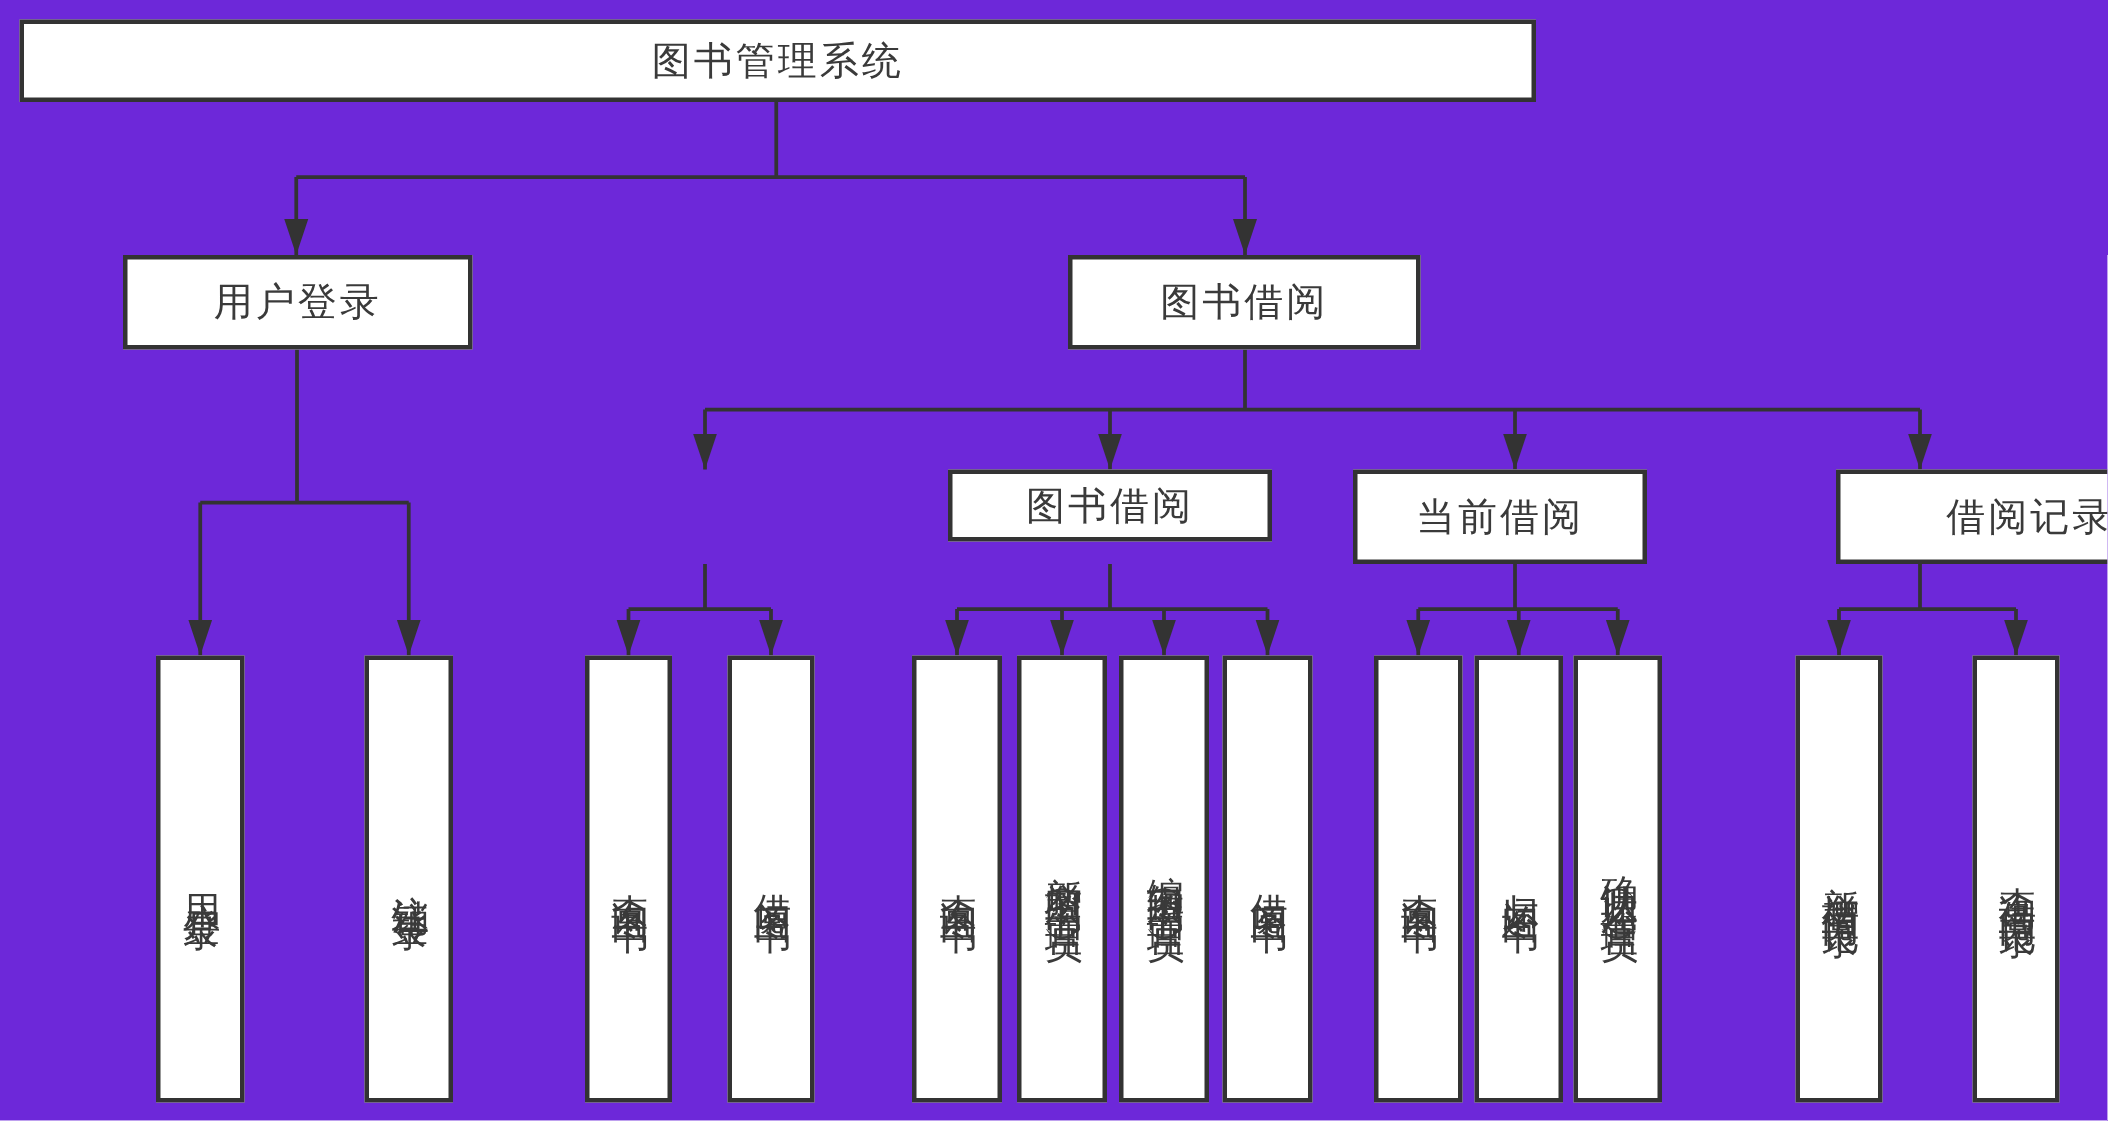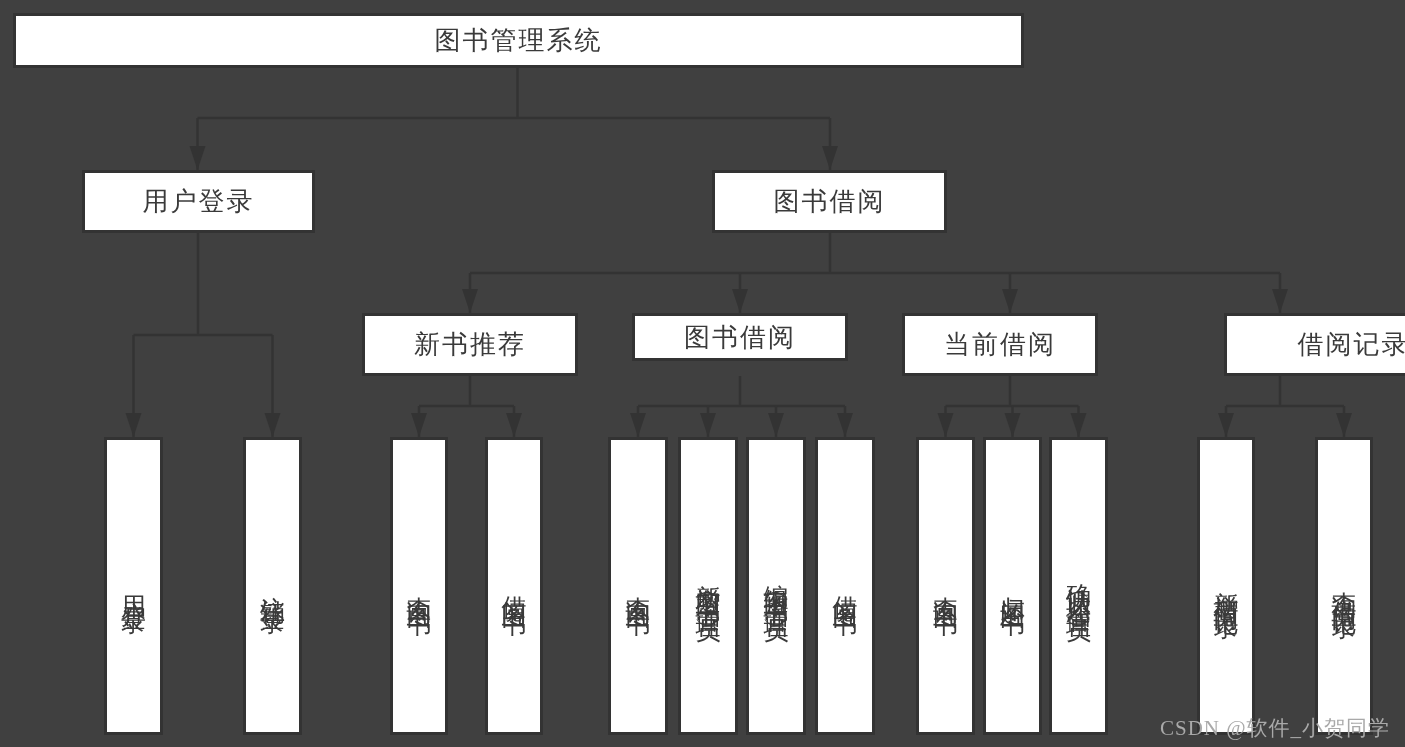--- a/index.html
+++ b/index.html
@@ -1,20 +1,20 @@
 <!DOCTYPE html>
 <html><head>
 <meta charset="utf-8">
 <style>
   html,body { margin:0; padding:0; background:#ffffff; }
   #canvas {
     position:relative;
     width:1405px; height:747px;
-    background:#404040;
-    font-family:Liberation Serif, serif;
+    background:#6d28d9;
+    font-family:Liberation Sans, sans-serif;
     overflow:hidden;
   }
   #connectors { position:absolute; left:0; top:0; z-index:1; }
   .node {
     position:absolute;
     box-sizing:border-box;
     border:3px solid #333333;
     background:#ffffff;
     display:flex;
     align-items:center;
@@ -81,23 +81,20 @@
     <span class="label">图书管理系统</span>
   </div>
 
   <div class="node h" style="left:82px;top:170px;width:233px;height:63px">
     <span class="label">用户登录</span>
   </div>
   <div class="node h" style="left:712px;top:170px;width:235px;height:63px">
     <span class="label">图书借阅</span>
   </div>
 
-  <div class="node h" style="left:362px;top:313px;width:216px;height:63px">
-    <span class="label">新书推荐</span>
-  </div>
   <div class="node h" style="left:632px;top:313px;width:216px;height:48px">
     <span class="label">图书借阅</span>
   </div>
   <div class="node h" style="left:902px;top:313px;width:196px;height:63px">
     <span class="label">当前借阅</span>
   </div>
   <div class="node h" style="left:1224px;top:313px;width:259px;height:63px">
     <span class="label">借阅记录</span>
   </div>
 
@@ -138,14 +135,13 @@
     <span class="label">确认归还（管理员）</span>
   </div>
 
   <div class="node v" style="left:1197px;top:437px;width:58px;height:298px">
     <span class="label">新增借阅记录</span>
   </div>
   <div class="node v" style="left:1315px;top:437px;width:58px;height:298px">
     <span class="label">查询借阅记录</span>
   </div>
 
-  <div id="watermark">CSDN @软件_小贺同学</div>
 </div>
 
 </body></html>

